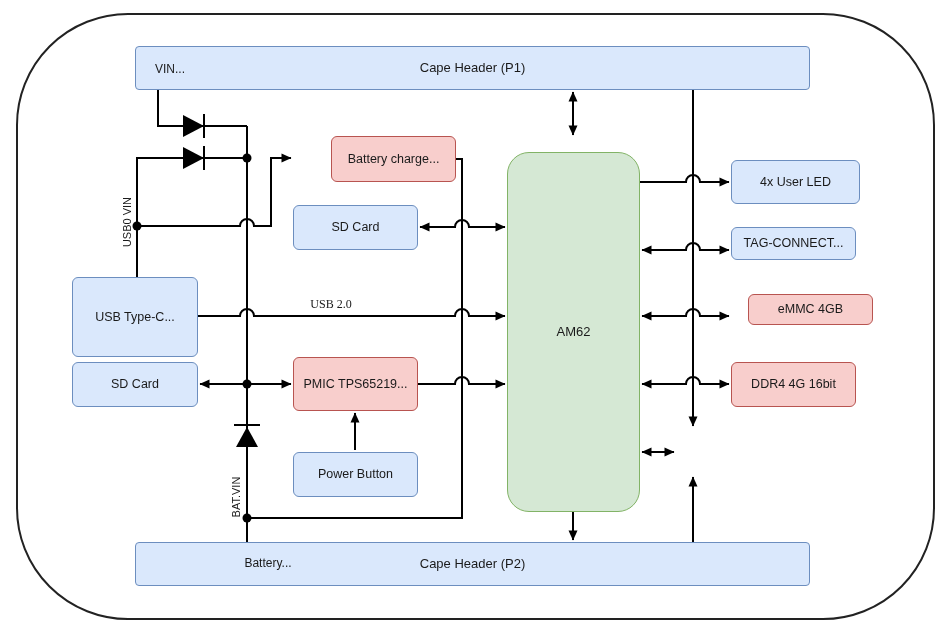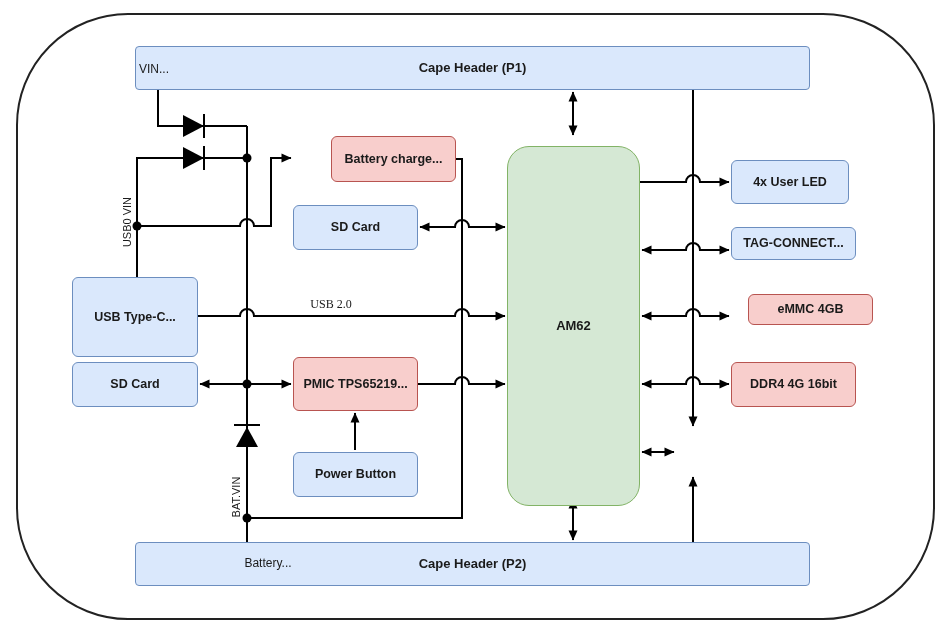--- a/index.html
+++ b/index.html
@@ -20,21 +20,21 @@
   }
   .layer{position:absolute;left:0;top:0;width:950px;height:640px;}
   .edge{stroke:var(--line);stroke-width:2;fill:none;}
   .arrowhead{fill:var(--line);stroke:none;}
   .diode-body{fill:var(--line);stroke:none;}
   .diode-bar{stroke:var(--line);stroke-width:2;fill:none;}
   .junction{fill:var(--line);stroke:none;}
   .node{
     position:absolute;display:flex;align-items:center;justify-content:center;
     text-align:center;font-size:12.5px;line-height:1.15;
-    border:1.5px solid;border-radius:6px;box-sizing:border-box;padding:0 6px;font-weight:bold;
+    border:1.5px solid;border-radius:6px;box-sizing:border-box;padding:0 6px;
   }
   .blue{background:var(--blue-fill);border-color:var(--blue-stroke);}
   .red{background:var(--red-fill);border-color:var(--red-stroke);}
   .green{background:var(--green-fill);border-color:var(--green-stroke);}
   .bar{font-size:13px;border-radius:4px;}
   .am62{border-radius:22px;font-size:13px;}
   .flabel{position:absolute;font-size:12px;white-space:nowrap;}
   .center-anchor{transform:translate(-50%,-50%);}
   .vlabel{
     position:absolute;font-size:11px;white-space:nowrap;
@@ -112,21 +112,21 @@
     <circle class="junction" cx="247" cy="518" r="4.5"></circle>
   </svg>
 
   <div class="node blue bar" style="left:135px;top:46px;width:675px;height:44px;">
     <span>Cape Header (P1)</span>
   </div>
   <div class="node blue bar" style="left:135px;top:542px;width:675px;height:44px;">
     <span>Cape Header (P2)</span>
   </div>
 
-  <div class="node green am62" style="left:507px;top:146px;width:133px;height:360px;">
+  <div class="node green am62" style="left:507px;top:152px;width:133px;height:360px;">
     <span>AM62</span>
   </div>
 
   <div class="node blue" style="left:72px;top:277px;width:126px;height:80px;">
     <span>USB Type-C...</span>
   </div>
   <div class="node blue" style="left:72px;top:362px;width:126px;height:45px;">
     <span>SD Card</span>
   </div>
 
@@ -136,32 +136,32 @@
   <div class="node blue" style="left:293px;top:205px;width:125px;height:45px;">
     <span>SD Card</span>
   </div>
   <div class="node red" style="left:293px;top:357px;width:125px;height:54px;">
     <span>PMIC TPS65219...</span>
   </div>
   <div class="node blue" style="left:293px;top:452px;width:125px;height:45px;">
     <span>Power Button</span>
   </div>
 
-  <div class="node blue" style="left:731px;top:160px;width:118px;height:44px;">
+  <div class="node blue" style="left:731px;top:160px;width:129px;height:44px;">
     <span>4x User LED</span>
   </div>
   <div class="node blue" style="left:731px;top:227px;width:125px;height:33px;">
     <span>TAG-CONNECT...</span>
   </div>
   <div class="node red" style="left:748px;top:294px;width:125px;height:31px;">
     <span>eMMC 4GB</span>
   </div>
   <div class="node red" style="left:731px;top:362px;width:125px;height:45px;">
     <span>DDR4 4G 16bit</span>
   </div>
 
-  <span class="flabel" style="left:139px;top:62px;text-align:right;">VIN...</span>
+  <span class="flabel" style="left:155px;top:62px;text-align:right;">VIN...</span>
   <span class="flabel center-anchor" style="left:331px;top:304px;font-family:Liberation Serif, serif;">USB 2.0</span>
   <span class="flabel center-anchor" style="left:248px;top:563px;margin-left:20px;">Battery...</span>
   <span class="vlabel" style="left:127px;top:222px;">USB0 VIN</span>
   <span class="vlabel" style="left:236px;top:497px;">BAT.VIN</span>
 
 </div>
 
 </body></html>

